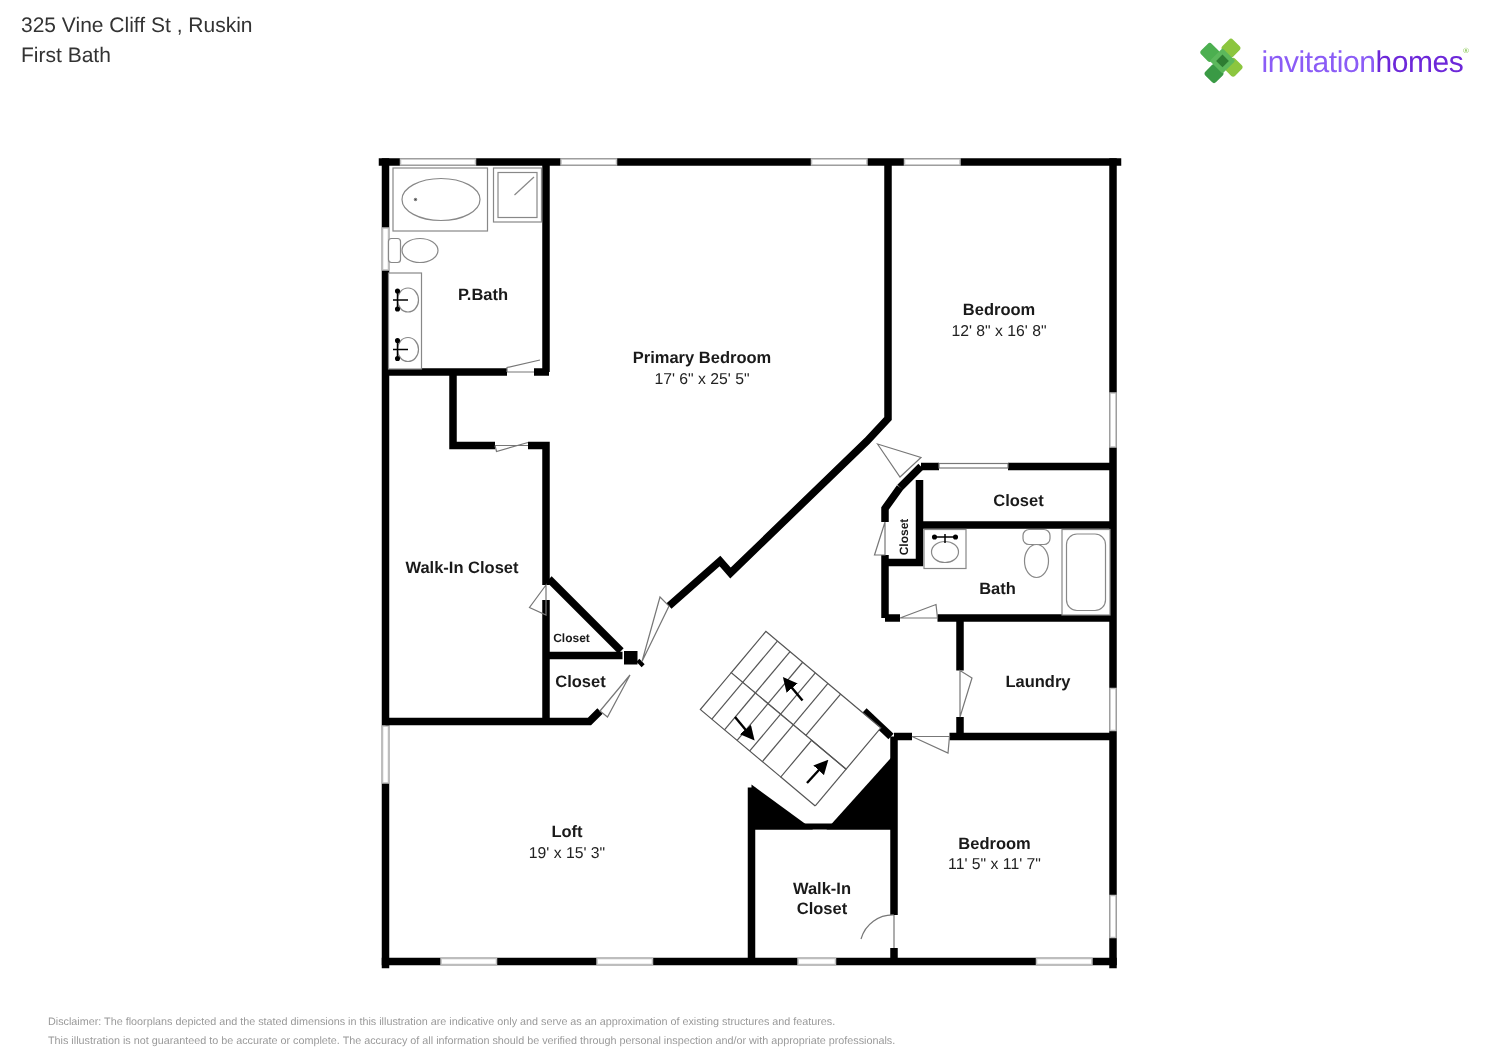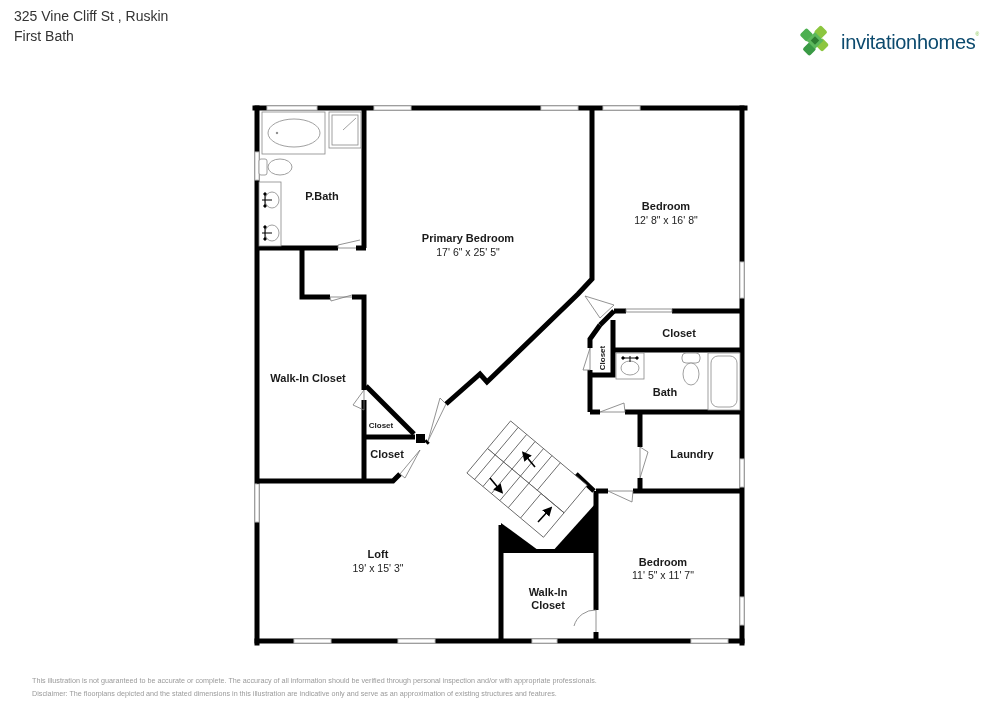--- a/index.html
+++ b/index.html
@@ -1,22 +1,22 @@
 <!DOCTYPE html>
 <html><head>
   <meta charset="utf-8">
   <style>
     html, body { margin: 0; padding: 0; background: #ffffff; }
     body { width: 1000px; height: 707px; position: relative; overflow: hidden;
            font-family: "Liberation Sans", sans-serif; color: #222; }
     .hdr { position: absolute; left: 14px; top: 6px; font-size: 14px; line-height: 20px; color: #333; }
     .logo { position: absolute; left: 797px; top: 24px; display: flex; align-items: center; }
     .logo-text { font-size: 20px; letter-spacing: -0.3px; margin-left: 8px; line-height: 1; }
-    .logo-text .a { color: #0c4a6e; }
-    .logo-text .b { color: #0c4a6e; }
+    .logo-text .a { color: #8b5cf6; }
+    .logo-text .b { color: #6d28d9; }
     .logo-text sup { font-size: 5px; color: #7cc142; vertical-align: top; }
     .disclaimer { position: absolute; left: 32px; top: 674px; font-size: 7.2px; line-height: 13px; color: #9a9a9a; }
     svg.plan { position: absolute; left: 0; top: 0; }
     .room-name { font-family: "Liberation Sans", sans-serif; font-weight: bold; font-size: 11px; fill: #1a1a1a; }
     .room-dim { font-family: "Liberation Sans", sans-serif; font-size: 10.5px; fill: #222; }
     .room-small { font-family: "Liberation Sans", sans-serif; font-weight: bold; font-size: 8px; fill: #1a1a1a; }
   </style>
 </head>
 <body>
 
@@ -258,15 +258,15 @@
 
     <text class="room-name" x="548" y="596">Walk-In</text>
     <text class="room-name" x="548" y="609">Closet</text>
 
     <text class="room-name" x="663" y="566">Bedroom</text>
     <text class="room-dim" x="663" y="579">11' 5" x 11' 7"</text>
   </g>
 </svg>
 
 <div class="disclaimer">
+  <div>Disclaimer: The floorplans depicted and the stated dimensions in this illustration are indicative only and serve as an approximation of existing structures and features.</div>
   <div>This illustration is not guaranteed to be accurate or complete. The accuracy of all information should be verified through personal inspection and/or with appropriate professionals.</div>
-  <div>Disclaimer: The floorplans depicted and the stated dimensions in this illustration are indicative only and serve as an approximation of existing structures and features.</div>
 </div>
 
 </body></html>

